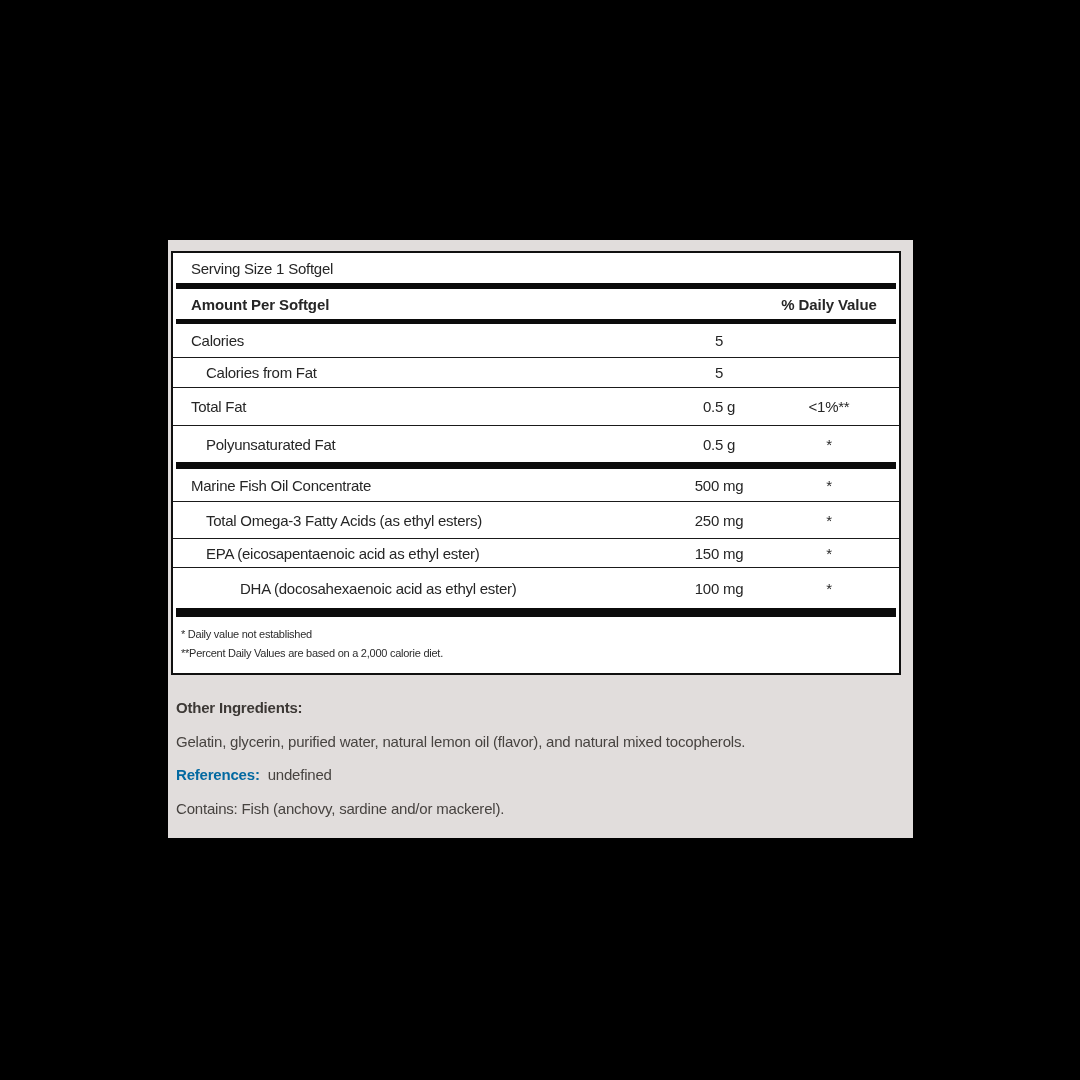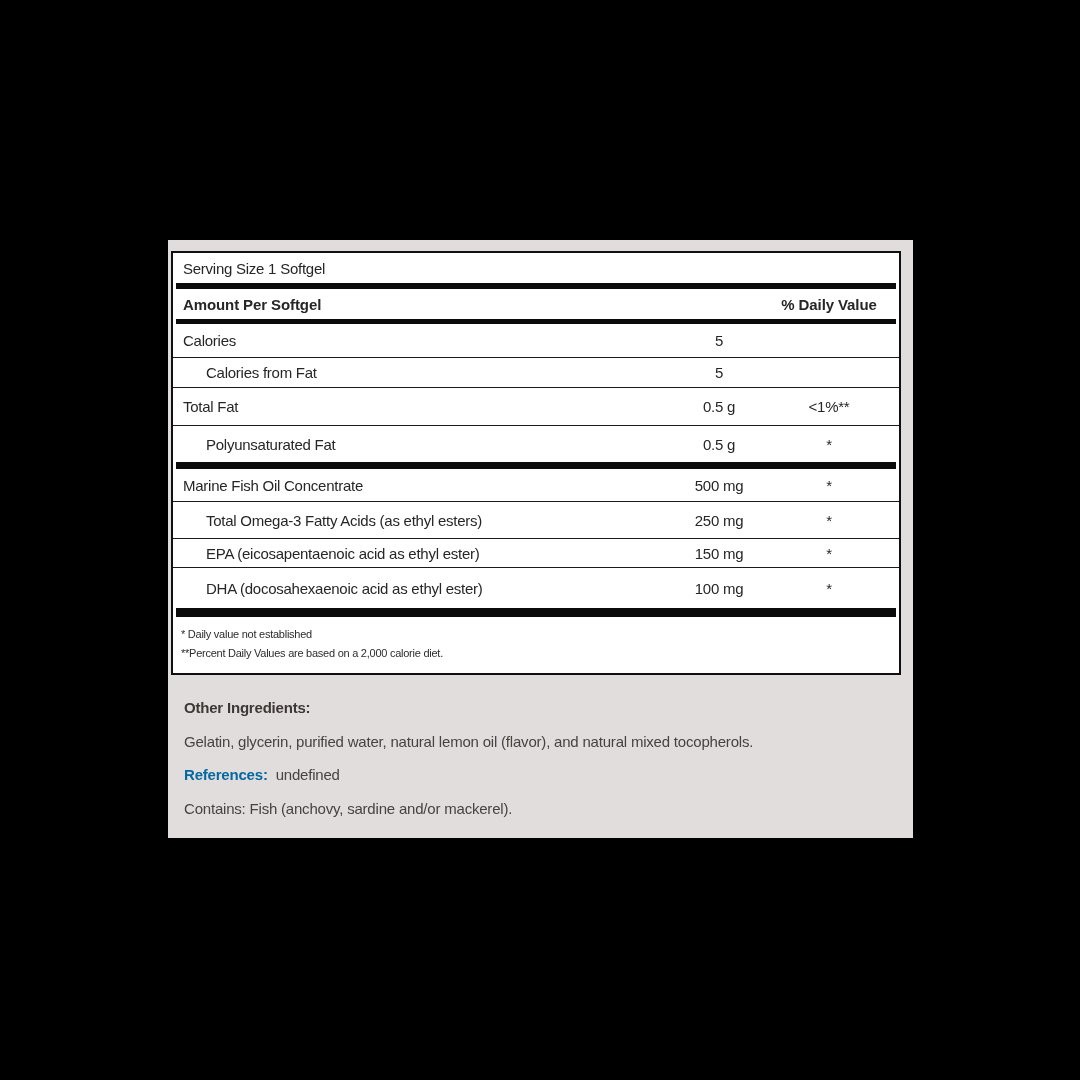--- a/index.html
+++ b/index.html
@@ -44,21 +44,21 @@
     letter-spacing: -0.25px;
   }
   .f-row {
     display: flex;
     align-items: center;
     font-size: 15px;
     flex: 0 0 auto;
     box-sizing: border-box;
   }
   .f-row.divider { border-bottom: 1px solid #1a1a1a; }
-  .cell-label { flex: 1; padding-left: 10px; white-space: nowrap; }
+  .cell-label { flex: 1; padding-left: 18px; white-space: nowrap; }
   .f-row.indent .cell-label { padding-left: 33px; }
   .cell-amount { width: 80px; text-align: center; white-space: nowrap; }
   .cell-dv { width: 140px; text-align: center; white-space: nowrap; }
   .bar {
     flex: 0 0 auto;
     background: #0b0b0b;
     margin: 0 3px;
   }
   .bar-a { height: 6px; }
   .bar-b { height: 5px; }
@@ -66,33 +66,33 @@
   .bar-d { height: 9px; }
   .serving-row { height: 30px; }
   .header-row { height: 30px; font-weight: bold; letter-spacing: -0.1px; }
   .r0 { height: 34px; }
   .r1 { height: 30px; }
   .r2 { height: 38px; }
   .r3 { height: 36px; }
   .r4 { height: 33px; }
   .r5 { height: 37px; }
   .r6 { height: 29px; justify-content: center; }
-  .r7 { height: 40px; }
+  .r7 { height: 40px; margin-left: 34px; }
   .footnotes {
     flex: 1;
     padding: 8px 8px 0 8px;
     font-size: 11px;
     line-height: 19px;
     color: #2c2c2c;
   }
   .footnotes p { margin: 0; }
   
   .other-section {
     position: absolute;
-    left: 16px;
+    left: 8px;
     top: 459px;
     right: 14px;
     color: #474340;
     font-size: 15px;
     letter-spacing: -0.2px;
   }
   .other-section p {
     margin: 0;
     line-height: 18px;
   }

